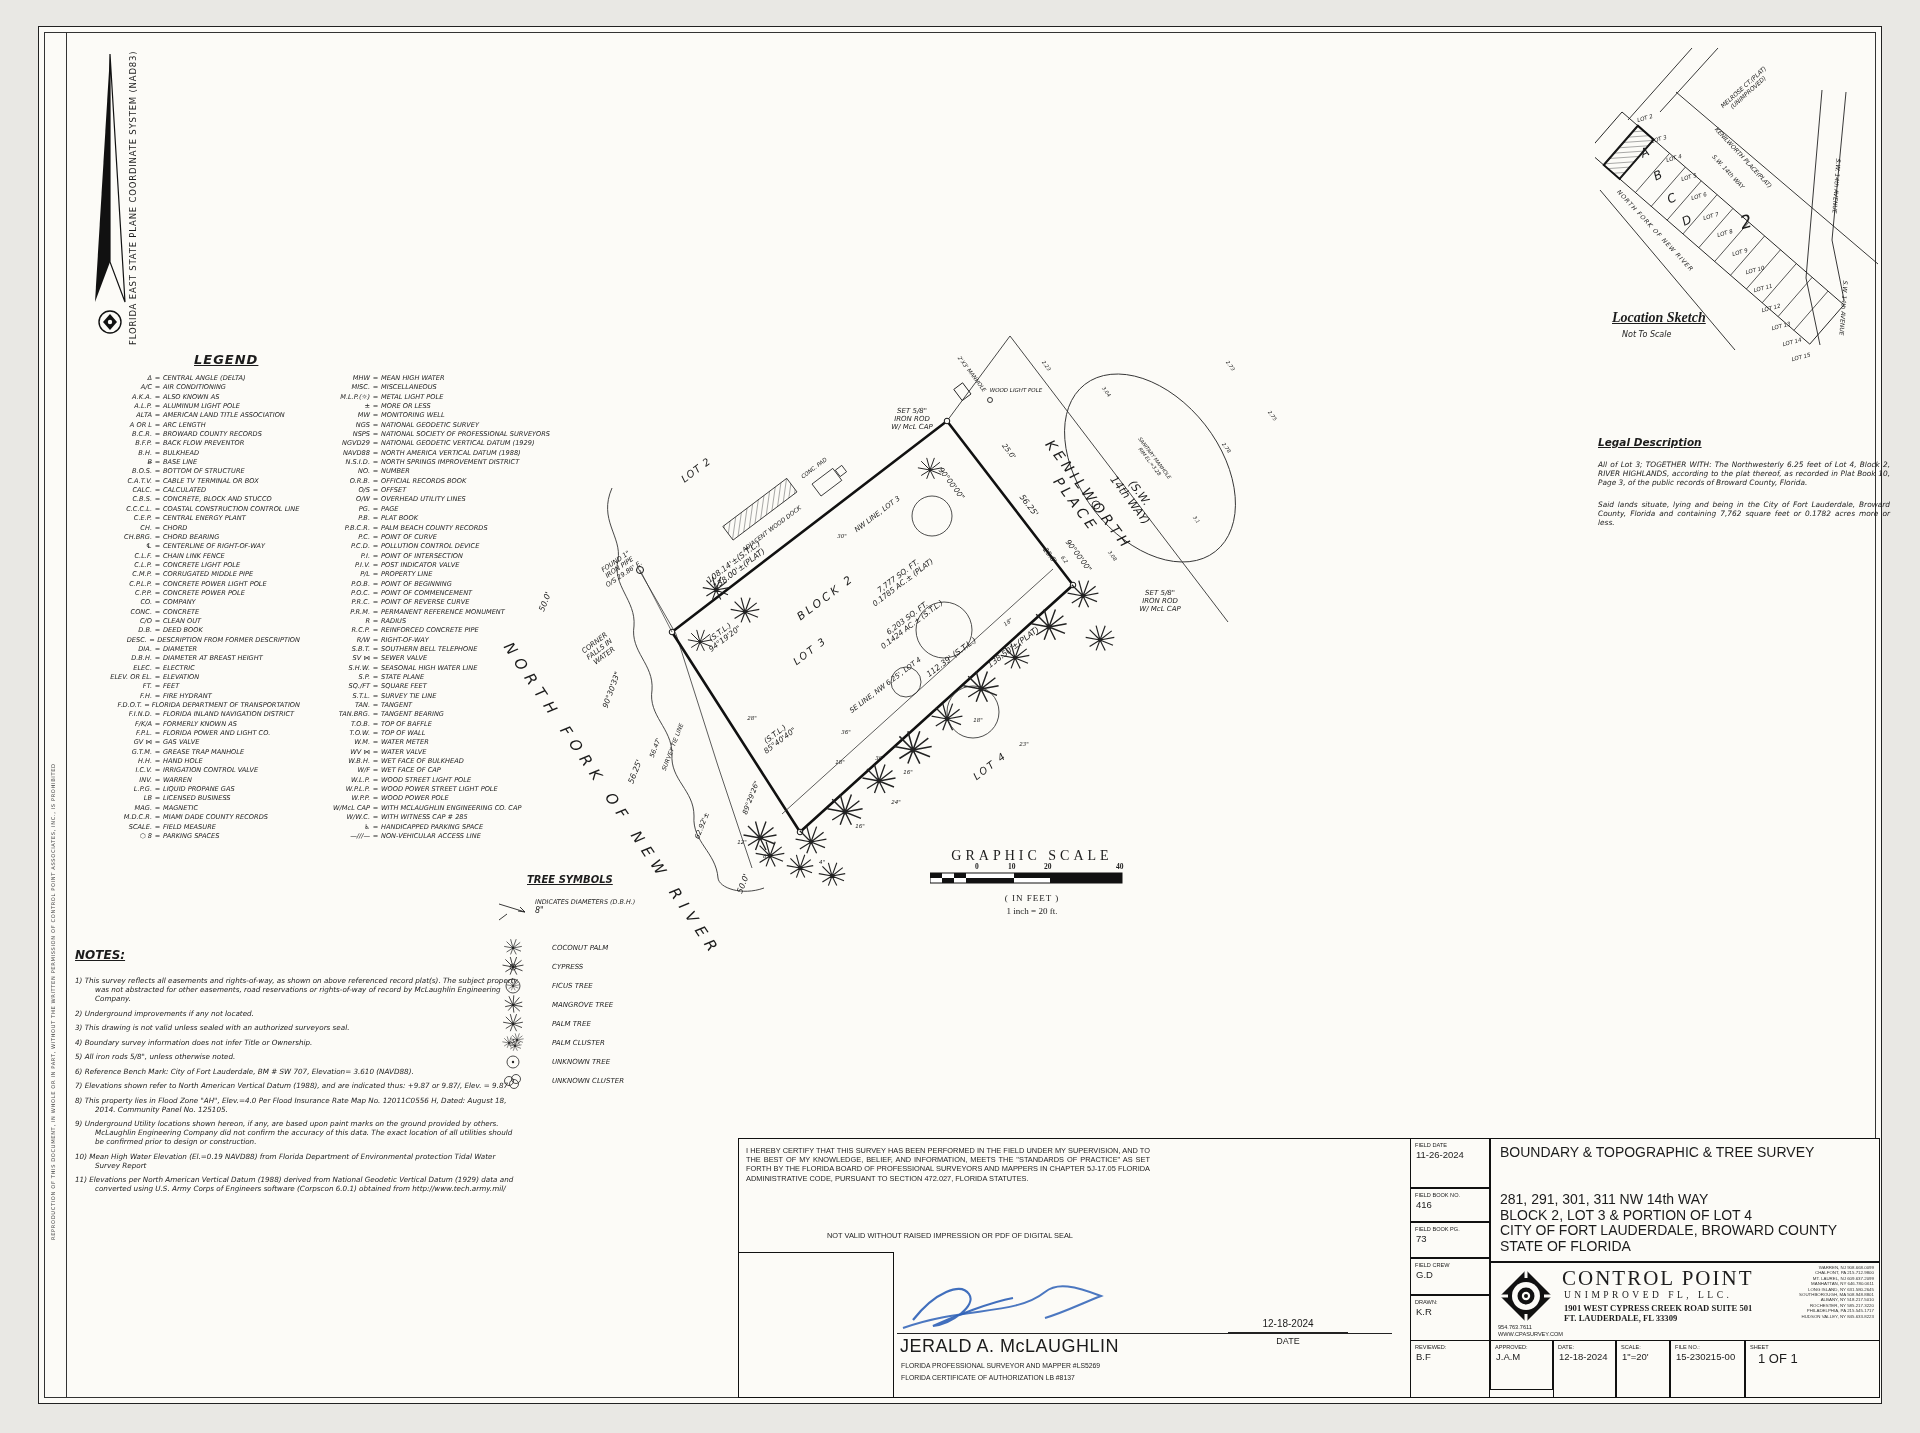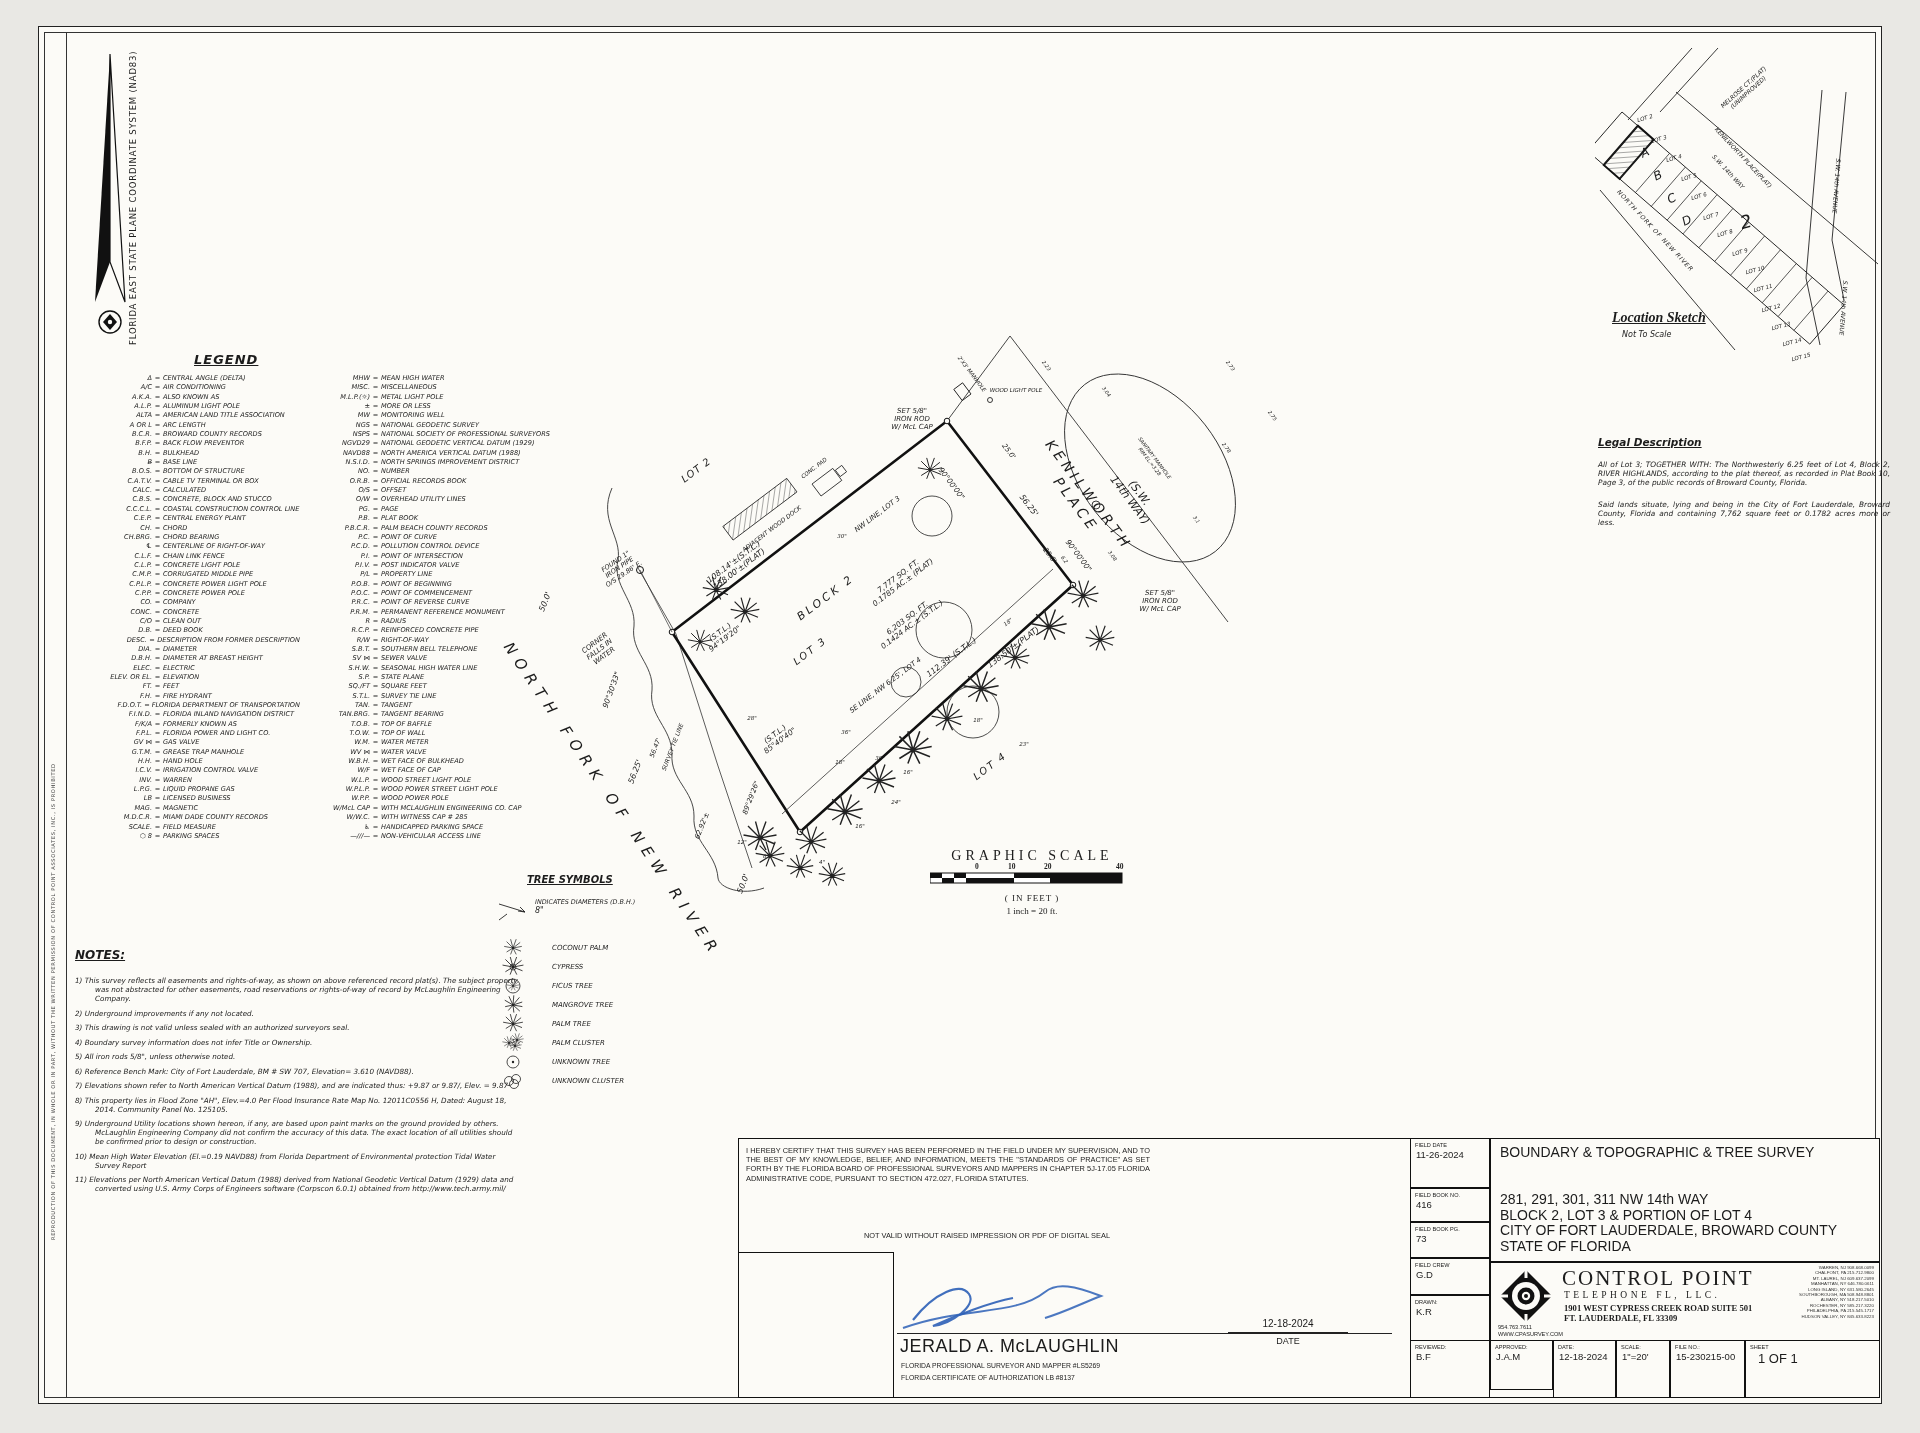--- a/index.html
+++ b/index.html
@@ -55,21 +55,21 @@
   .anno{position:absolute;font-style:italic;text-align:center;white-space:pre;line-height:1.12;
         transform:translate(-50%,-50%);color:#1b1b1b;}
   
   .cell{position:absolute;border:1.2px solid #111;box-sizing:border-box;background:#fcfbf7;}
   .tb-outer{position:absolute;left:738px;top:1138px;width:1142px;height:260px;border:1.8px solid #111;
         box-sizing:border-box;}
   .tb-label{font-family:"Liberation Sans",sans-serif;font-size:5.6px;color:#222;padding:3px 0 0 4px;}
   .tb-value{font-family:"Liberation Sans",sans-serif;font-size:9.5px;padding:1px 0 0 5px;}
   .cert-body{position:absolute;left:746px;top:1146px;width:404px;font-family:"Liberation Sans",sans-serif;
         font-size:7.4px;line-height:9.2px;text-align:justify;}
-  .not-valid{position:absolute;left:790px;top:1231px;width:320px;text-align:right;
+  .not-valid{position:absolute;left:790px;top:1231px;width:320px;text-align:center;
         font-family:"Liberation Sans",sans-serif;font-size:7.4px;}
   .surv-name{position:absolute;left:900px;top:1336px;font-family:"Liberation Sans",sans-serif;font-size:18px;
         letter-spacing:.5px;}
   .surv-line{position:absolute;left:901px;font-family:"Liberation Sans",sans-serif;font-size:6.8px;}
   .sig-rule{position:absolute;left:897px;top:1333px;width:495px;border-top:1px solid #222;}
   .date-val{position:absolute;left:1228px;top:1318px;width:120px;text-align:center;
         font-family:"Liberation Sans",sans-serif;font-size:10px;}
   .date-rule{position:absolute;left:1228px;top:1332px;width:120px;border-top:1px solid #222;}
   .date-lbl{position:absolute;left:1228px;top:1336px;width:120px;text-align:center;
         font-family:"Liberation Sans",sans-serif;font-size:9px;}
@@ -875,21 +875,21 @@
     <circle cx="28" cy="28" r="4.2" fill="#fcfbf7"></circle>
     <circle cx="28" cy="28" r="2" fill="#111"></circle>
     <g stroke="#fcfbf7" stroke-width="3">
         <line x1="28" y1="0" x2="28" y2="10"></line>
         <line x1="28" y1="46" x2="28" y2="56"></line>
         <line x1="0" y1="28" x2="10" y2="28"></line>
         <line x1="46" y1="28" x2="56" y2="28"></line>
       </g>
   </svg>
   <div class="cp-name">CONTROL POINT</div>
-  <div class="cp-sub">TELEPHONE FL, LLC.</div>
+  <div class="cp-sub">UNIMPROVED FL, LLC.</div>
   <div class="cp-a1">1901 WEST CYPRESS CREEK ROAD SUITE 501</div>
   <div class="cp-a2">FT. LAUDERDALE, FL 33309</div>
   <div class="cp-ph">954.763.7611</div>
   <div class="cp-web">WWW.CPASURVEY.COM</div>
   <div class="offices">
       <div class="">WARREN, NJ 908.668.0099</div>
       <div class="">CHALFONT, PA 215.712.9800</div>
       <div class="">MT. LAUREL, NJ 609.637.2099</div>
       <div class="">MANHATTAN, NY 646.780.0611</div>
       <div class="">LONG ISLAND, NY 631.580.2645</div>

